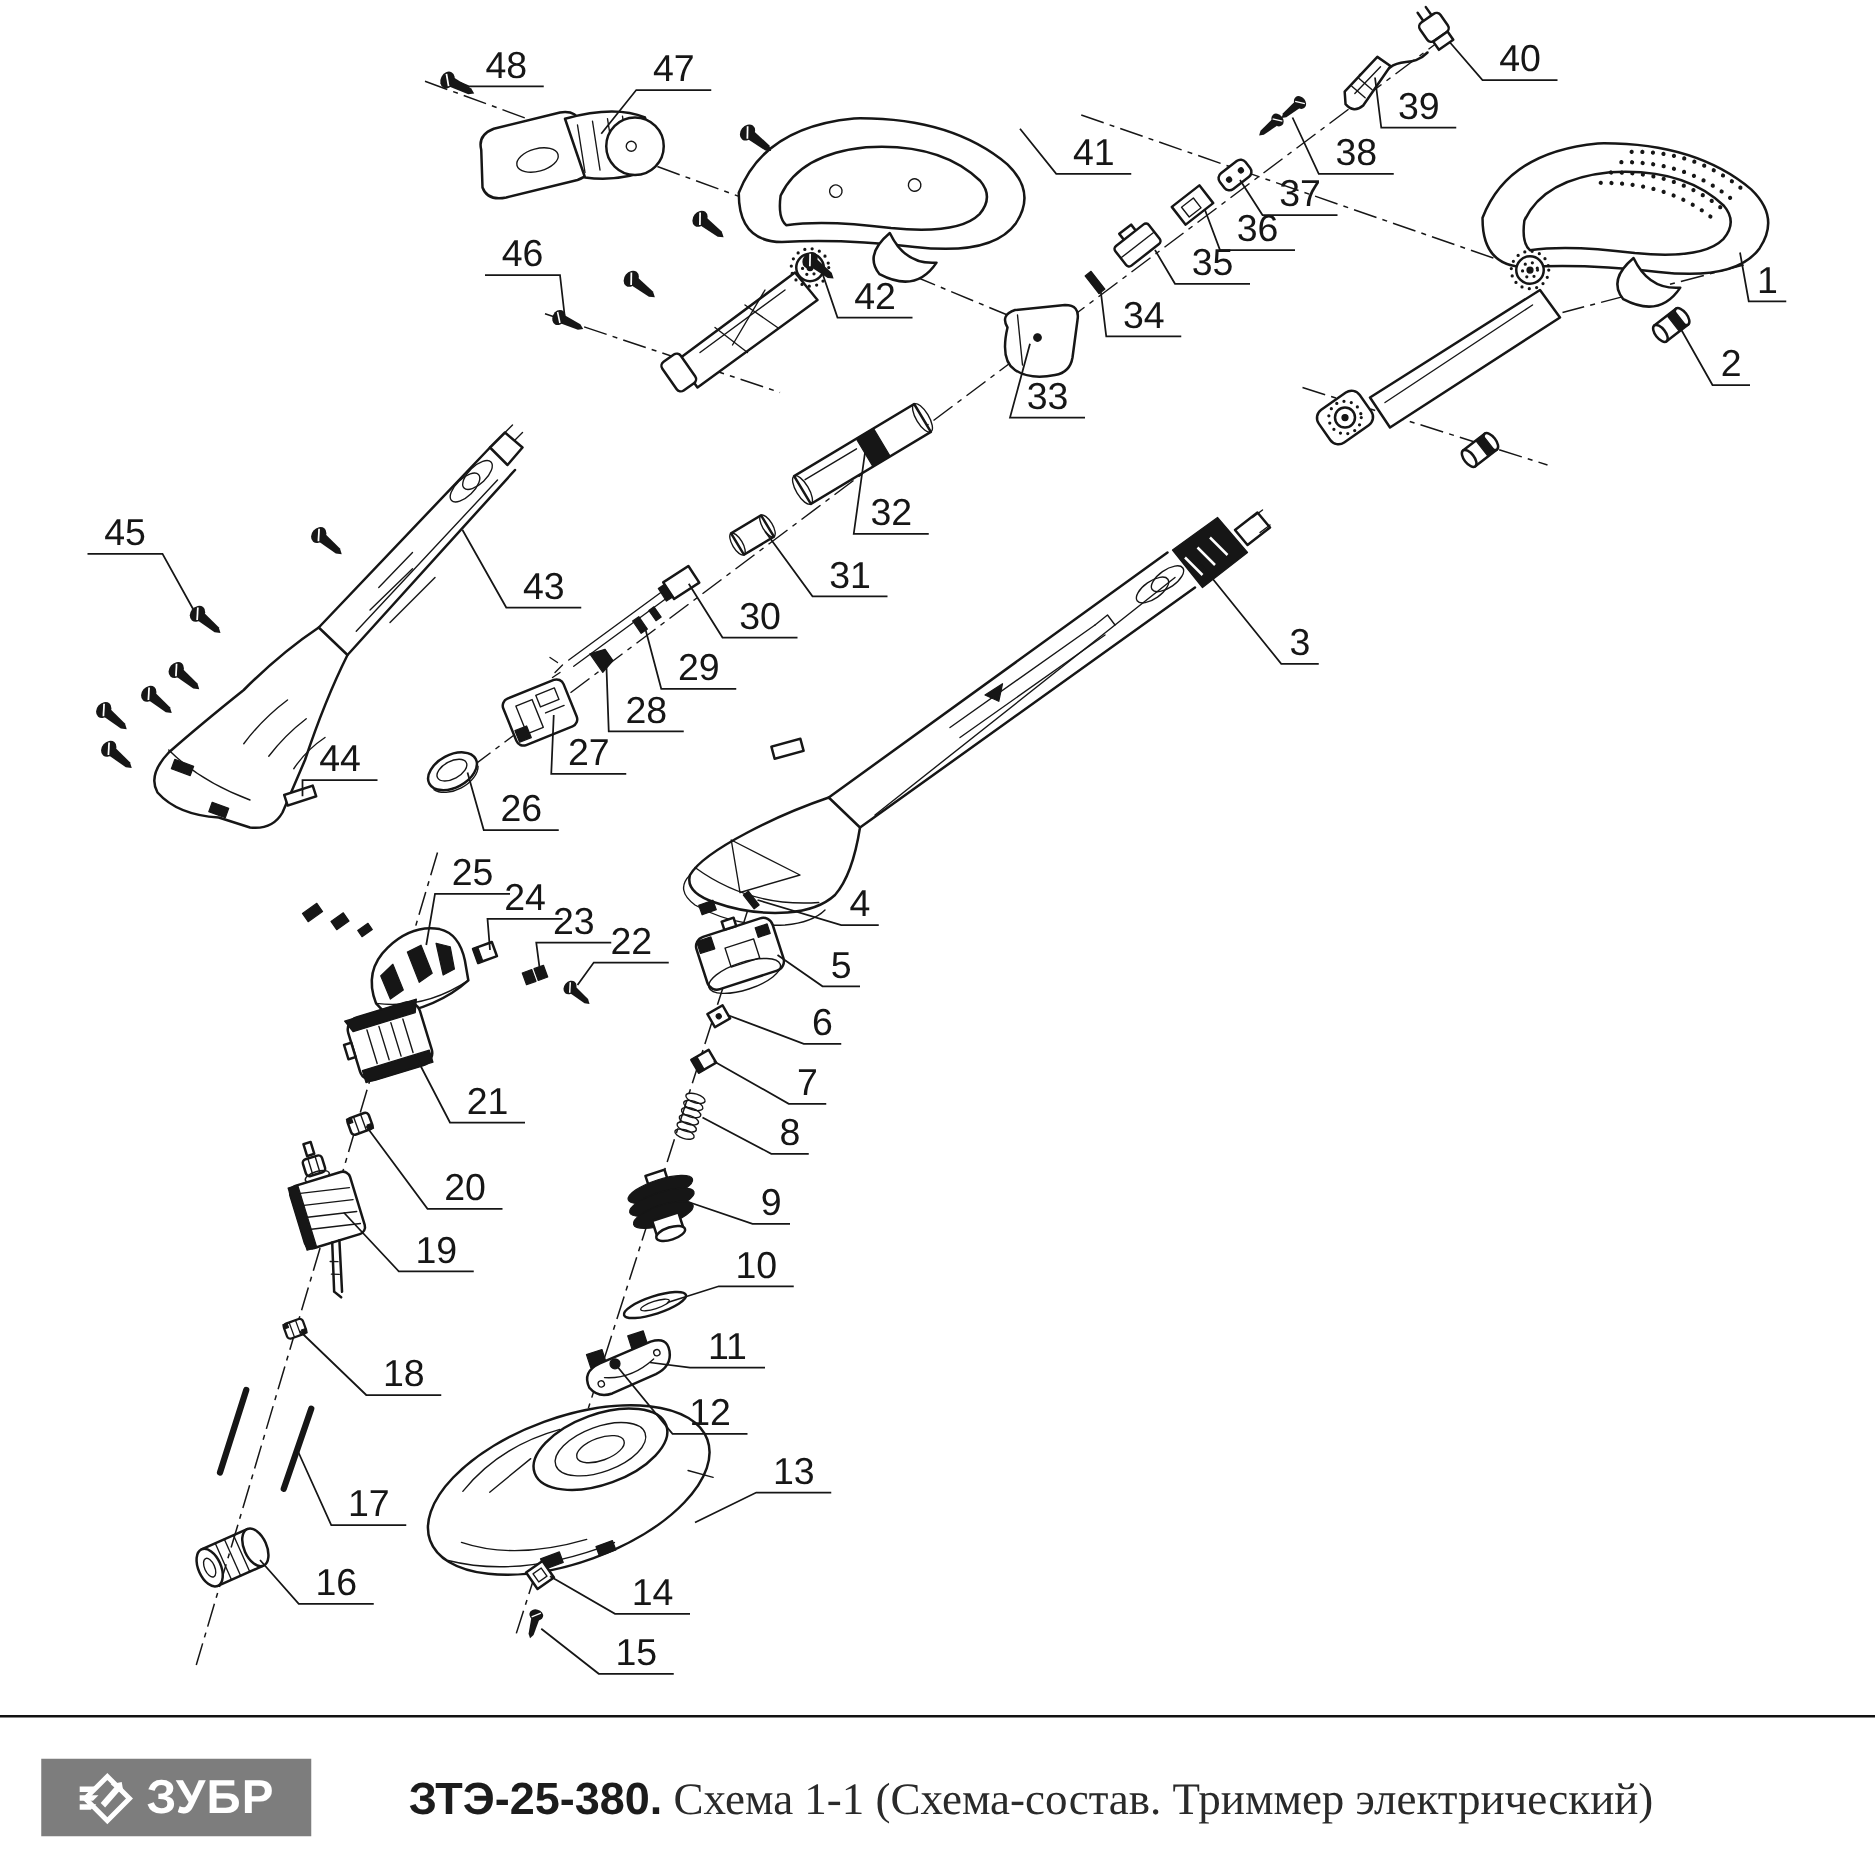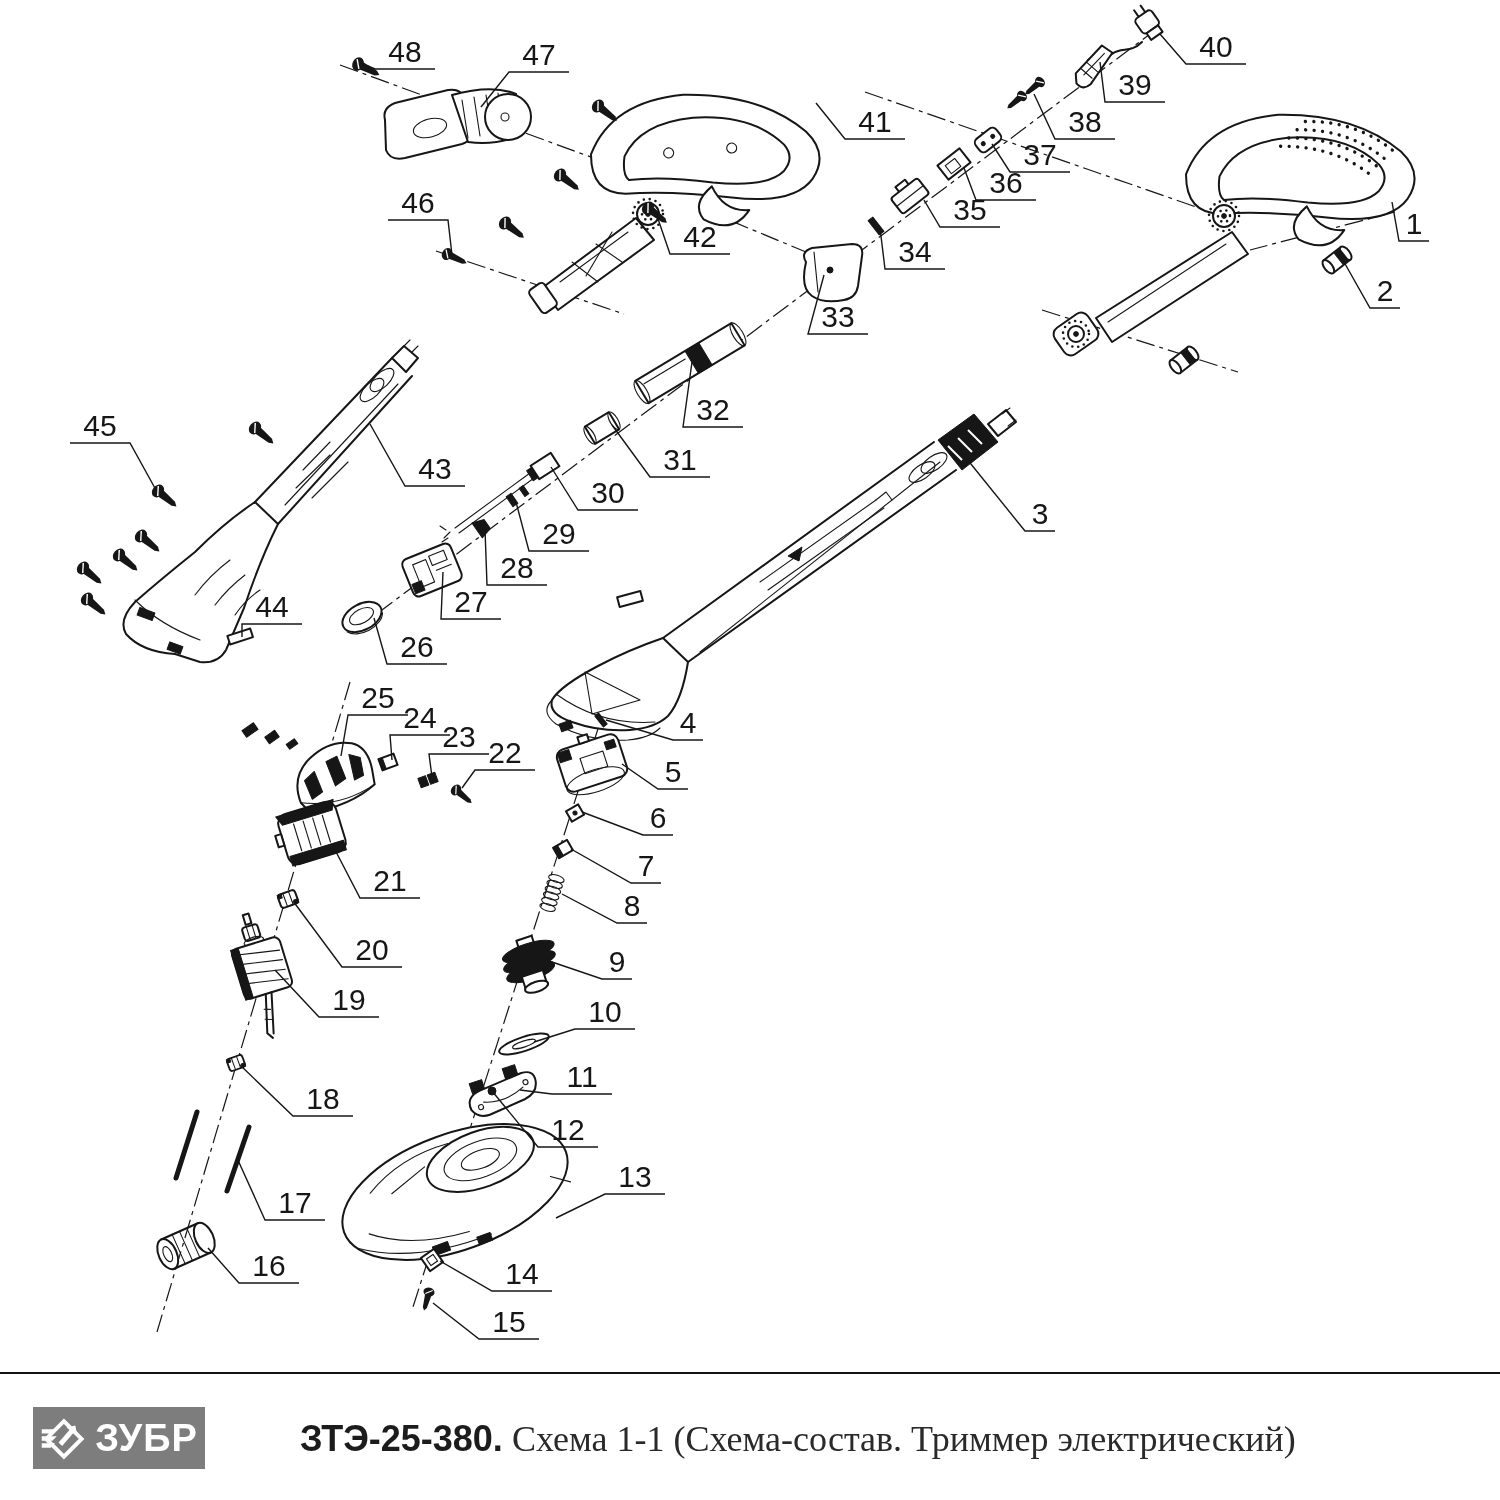--- a/index.html
+++ b/index.html
@@ -12,25 +12,25 @@
   .pw {fill:#ffffff;stroke:#161616;stroke-width:2;stroke-linejoin:round;}
   .pd {fill:#161616;stroke:#161616;stroke-width:1;stroke-linejoin:round;}
   .wire{fill:none;stroke:#161616;stroke-width:5;stroke-linecap:round;}
   .dots{fill:none;stroke:#161616;stroke-width:3.4;stroke-linecap:round;stroke-dasharray:0 8.5;}
   .dotring{fill:none;stroke:#161616;stroke-width:2.6;stroke-linecap:round;stroke-dasharray:0 6;}
   .axis{fill:none;stroke:#161616;stroke-width:1.2;stroke-dasharray:19 5 4 5;}
   .lead{fill:none;stroke:#161616;stroke-width:1.4;}
   .num {font-family:"Liberation Sans",sans-serif;font-size:30px;fill:#161616;}
   
   .footer{position:absolute;left:0;top:1372px;width:1500px;height:128px;border-top:2px solid #111;}
-  .logo{position:absolute;left:33px;top:33px;width:172px;height:62px;background:#7d7d7d;
+  .logo{position:absolute;left:33px;top:33px;width:216px;height:62px;background:#7d7d7d;
         display:flex;align-items:center;justify-content:center;gap:9px;}
   .brand{color:#fff;font-weight:700;font-size:38px;letter-spacing:1px;line-height:1;}
   .caption{position:absolute;left:300px;top:44px;font-size:36px;color:#1c1c1c;white-space:nowrap;}
-  .model{font-weight:700;}
+  .model{font-weight:700;margin-left:27px;}
   .sub{font-weight:400;color:#2a2a2a;font-family:Liberation Serif, serif;}
 </style>
 </head>
 <body>
 
 <div id="page">
 
 <svg width="1500" height="1500" viewBox="0 0 1500 1500">
   <defs>
     <g id="screw">

